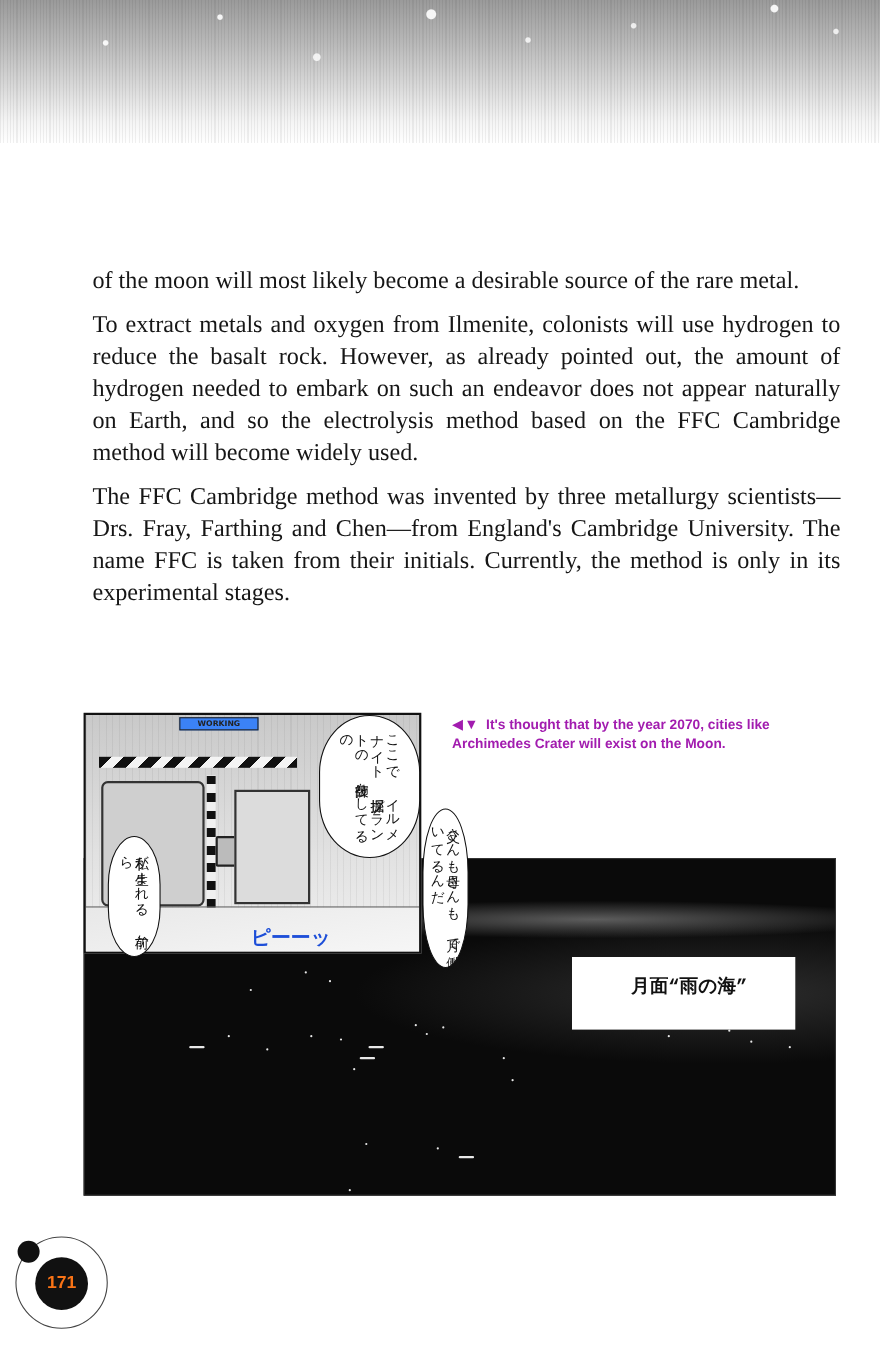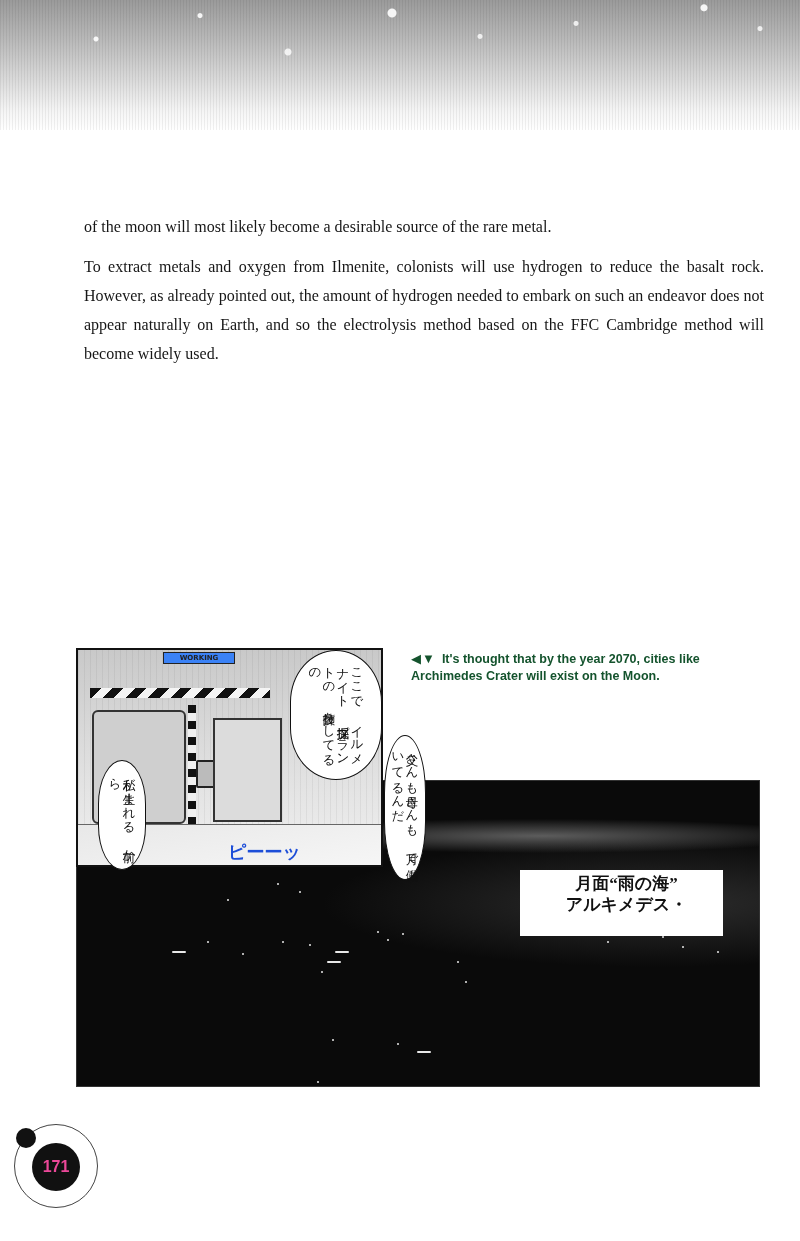--- a/index.html
+++ b/index.html
@@ -16,50 +16,50 @@
         radial-gradient(circle at 36% 40%, rgba(255,255,255,.8) 0 3px, transparent 4px),
         radial-gradient(circle at 49% 10%, rgba(255,255,255,.9) 0 4px, transparent 5px),
         radial-gradient(circle at 60% 28%, rgba(255,255,255,.8) 0 2px, transparent 3px),
         radial-gradient(circle at 72% 18%, rgba(255,255,255,.8) 0 2px, transparent 3px),
         radial-gradient(circle at 88% 6%, rgba(255,255,255,.9) 0 3px, transparent 4px),
         radial-gradient(circle at 95% 22%, rgba(255,255,255,.8) 0 2px, transparent 3px),
         repeating-linear-gradient(90deg, rgba(0,0,0,.06) 0 1px, transparent 1px 3px),
         linear-gradient(180deg, #9a9a9a 0%, #b8b8b8 30%, #d8d8d8 60%, #f4f4f4 85%, #ffffff 100%);
     }
     .body-text {
-      position: absolute; left: 84px; top: 212px; width: 680px;
-      font-size: 16px; line-height: 29px; text-align: justify;
+      position: absolute; left: 84px; top: 240px; width: 680px;
+      font-size: 22px; line-height: 29px; text-align: justify;
     }
     .body-text p { margin: 0 0 11px 0; }
     .caption {
       position: absolute; left: 411px; top: 650px; width: 330px;
       font-family: "Liberation Sans", "DejaVu Sans", sans-serif;
-      font-weight: bold; font-size: 12.5px; line-height: 17px; color: #14532d;
+      font-weight: bold; font-size: 12.5px; line-height: 17px; color: #a21caf;
     }
     .caption .arrows { letter-spacing: 1px; margin-right: 6px; font-size: 13px; }
 
     
     .night-panel {
       position: absolute; left: 76px; top: 780px; width: 682px; height: 305px;
       background:
         radial-gradient(ellipse 60% 8% at 68% 18%, rgba(160,160,160,.55), transparent 70%),
         radial-gradient(ellipse 70% 30% at 85% 40%, rgba(60,60,60,.7), transparent 70%),
         #0a0a0a;
       border: 1px solid #333;
       overflow: hidden;
     }
     .night-panel .lights span {
       position: absolute; width: 2px; height: 2px; background: #e8e8e8; border-radius: 1px;
     }
     .night-panel .lights span.long { width: 14px; height: 2px; }
     .place-label {
       position: absolute; left: 443px; top: 89px; width: 203px; height: 66px;
       background: #ffffff; color: #111;
-      font-family: Liberation Serif, serif; font-weight: bold;
-      font-size: 17px; line-height: 21px; padding: 3px 0 0 10px; box-sizing: border-box;
+      font-family: Liberation Mono, monospace; font-weight: bold;
+      font-size: 17px; line-height: 21px; padding: 18px 0 0 10px; box-sizing: border-box;
       text-align: center;
     }
 
     
     .interior-panel {
       position: absolute; left: 76px; top: 648px; width: 307px; height: 219px;
       background: #d9d9d9; border: 2px solid #111; overflow: hidden;
       box-sizing: border-box;
     }
     .wall {
@@ -118,33 +118,34 @@
     .page-number {
       position: absolute; left: 14px; top: 1124px; width: 84px; height: 84px;
       border: 1.5px solid #444; border-radius: 50%; box-sizing: border-box;
     }
     .page-number .dot {
       position: absolute; left: 1px; top: 3px; width: 20px; height: 20px;
       border-radius: 50%; background: #111;
     }
     .page-number .num {
       position: absolute; left: 17px; top: 18px; width: 48px; height: 48px;
-      border-radius: 50%; background: #111; color: #ec4899;
+      border-radius: 50%; background: #111; color: #f97316;
       font: bold 16px "Liberation Sans", "DejaVu Sans", sans-serif;
       display: flex; align-items: center; justify-content: center;
     }
   </style>
 </head>
 <body>
 
 <div class="top-texture"></div>
 
 <div class="body-text">
   <p>of the moon will most likely become a desirable source of the rare metal.</p>
   <p>To extract metals and oxygen from Ilmenite, colonists will use hydrogen to reduce the basalt rock. However, as already pointed out, the amount of hydrogen needed to embark on such an endeavor does not appear naturally on Earth, and so the electrolysis method based on the FFC Cambridge method will become widely used.</p>
+  <p>The FFC Cambridge method was invented by three metallurgy scientists—Drs. Fray, Farthing and Chen—from England's Cambridge University. The name FFC is taken from their initials. Currently, the method is only in its experimental stages.</p>
 </div>
 
 <div class="night-panel">
   <div class="lights">
     <span style="left:215px;top:40px"></span>
     <span style="left:190px;top:78px"></span>
     <span style="left:200px;top:102px"></span>
     <span style="left:222px;top:110px"></span>
     <span style="left:150px;top:118px"></span>
     <span style="left:130px;top:160px"></span>
@@ -166,21 +167,20 @@
     <span style="left:605px;top:165px"></span>
     <span style="left:640px;top:170px"></span>
     <span style="left:255px;top:258px"></span>
     <span style="left:320px;top:262px"></span>
     <span class="long" style="left:340px;top:270px"></span>
     <span style="left:240px;top:300px"></span>
     <span style="left:300px;top:305px"></span>
   </div>
   <div class="place-label">
     <div>月面“雨の海”</div>
-    <div>アルキメデス・</div>
   </div>
 </div>
 
 <div class="interior-panel">
   <div class="wall"></div>
   <div class="working-sign">WORKING</div>
   <div class="hazard-stripe"></div>
   <div class="door-left"></div>
   <div class="pole"></div>
   <div class="panel-box"></div>

